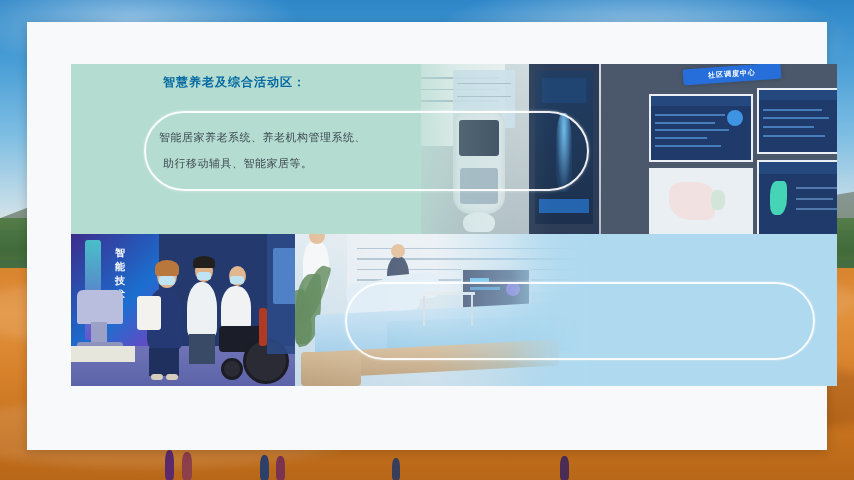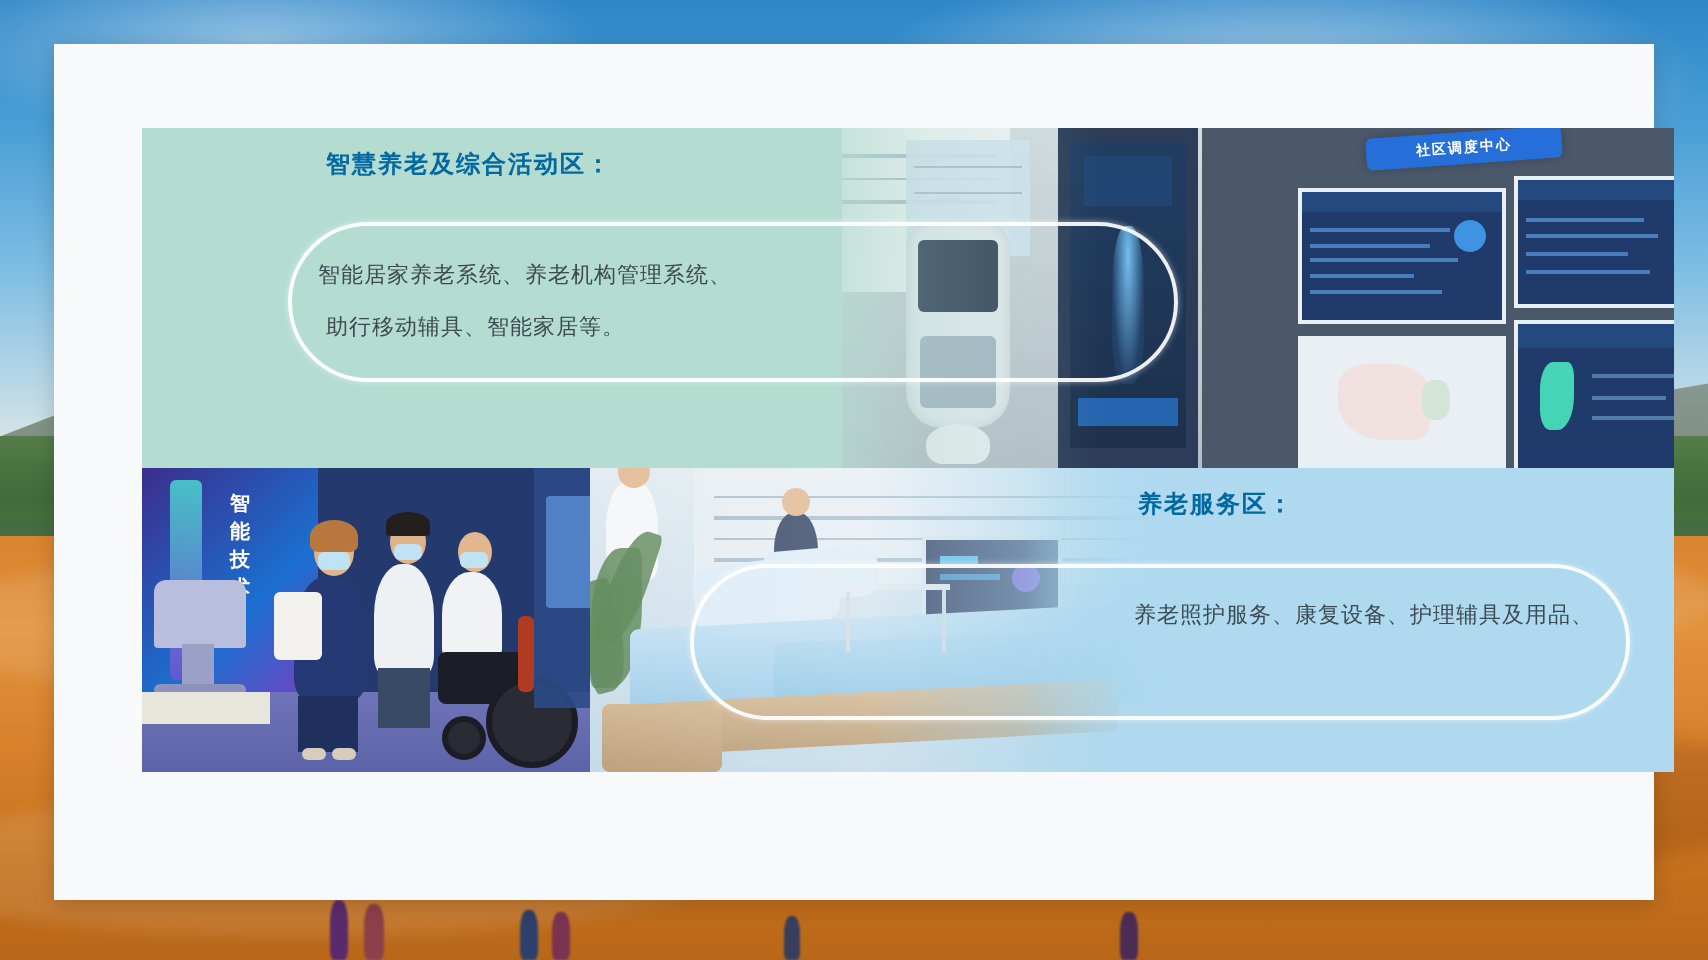--- a/index.html
+++ b/index.html
@@ -335,20 +335,18 @@
           <div style="position:absolute;left:176px;top:58px;width:2px;height:34px;background:#cfd8de;"></div>
           <div style="position:absolute;left:126px;top:58px;width:54px;height:3px;background:#dfe6ea;"></div>
 
           <div style="position:absolute;inset:0;background:linear-gradient(to right,rgba(255,255,255,.12) 0px,rgba(255,255,255,.25) 140px,rgba(174,217,239,.75) 260px,rgba(174,217,239,.95) 300px);"></div>
         </div>
 
         <div class="panel-blue-wide"></div>
 
         <div class="roundbox" style="left:274px;top:48px;width:470px;height:78px;"></div>
 
-        <div class="heading" style="left:498px;top:10px;">养老服务区：</div>
-        <div class="body-line" style="left:496px;top:66px;">养老照护服务、康复设备、护理辅具及用品、</div>
       </div>
 
     </div>
 
   </div>
 </div>
 
 </body></html>

